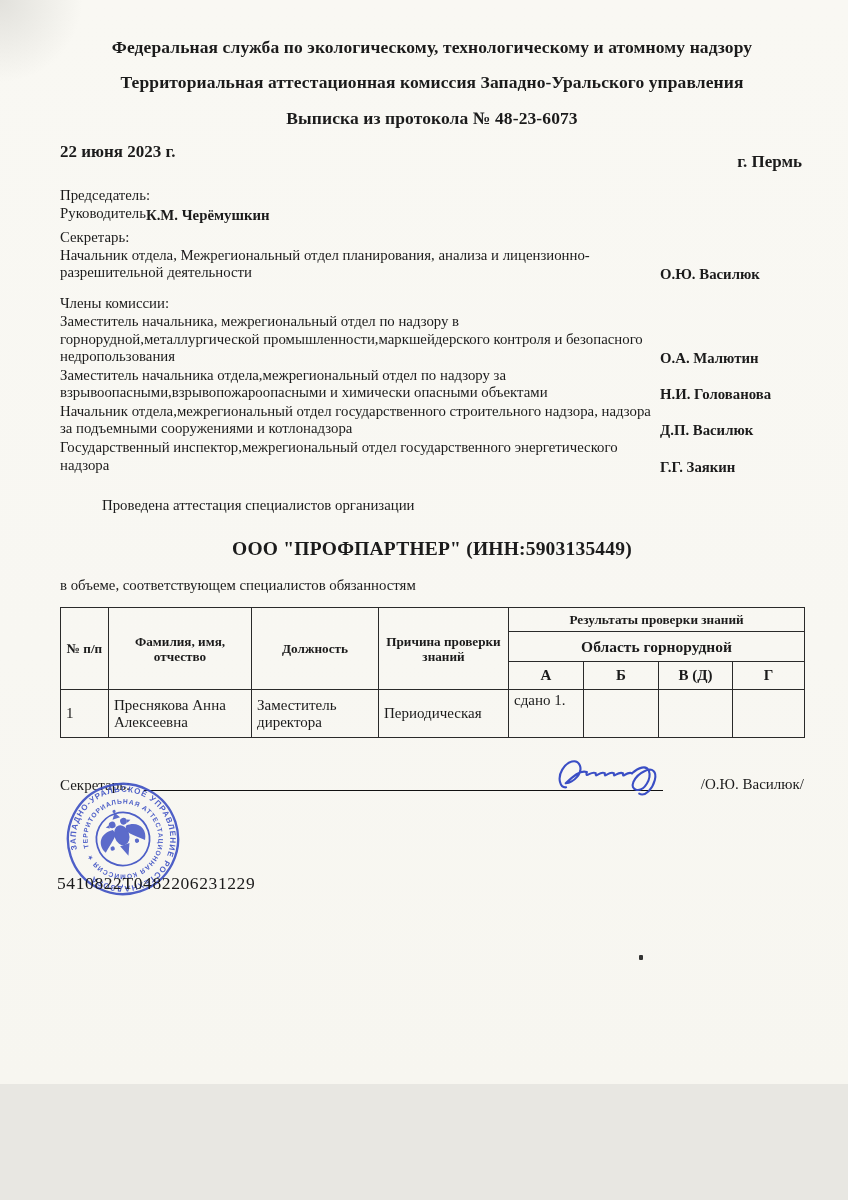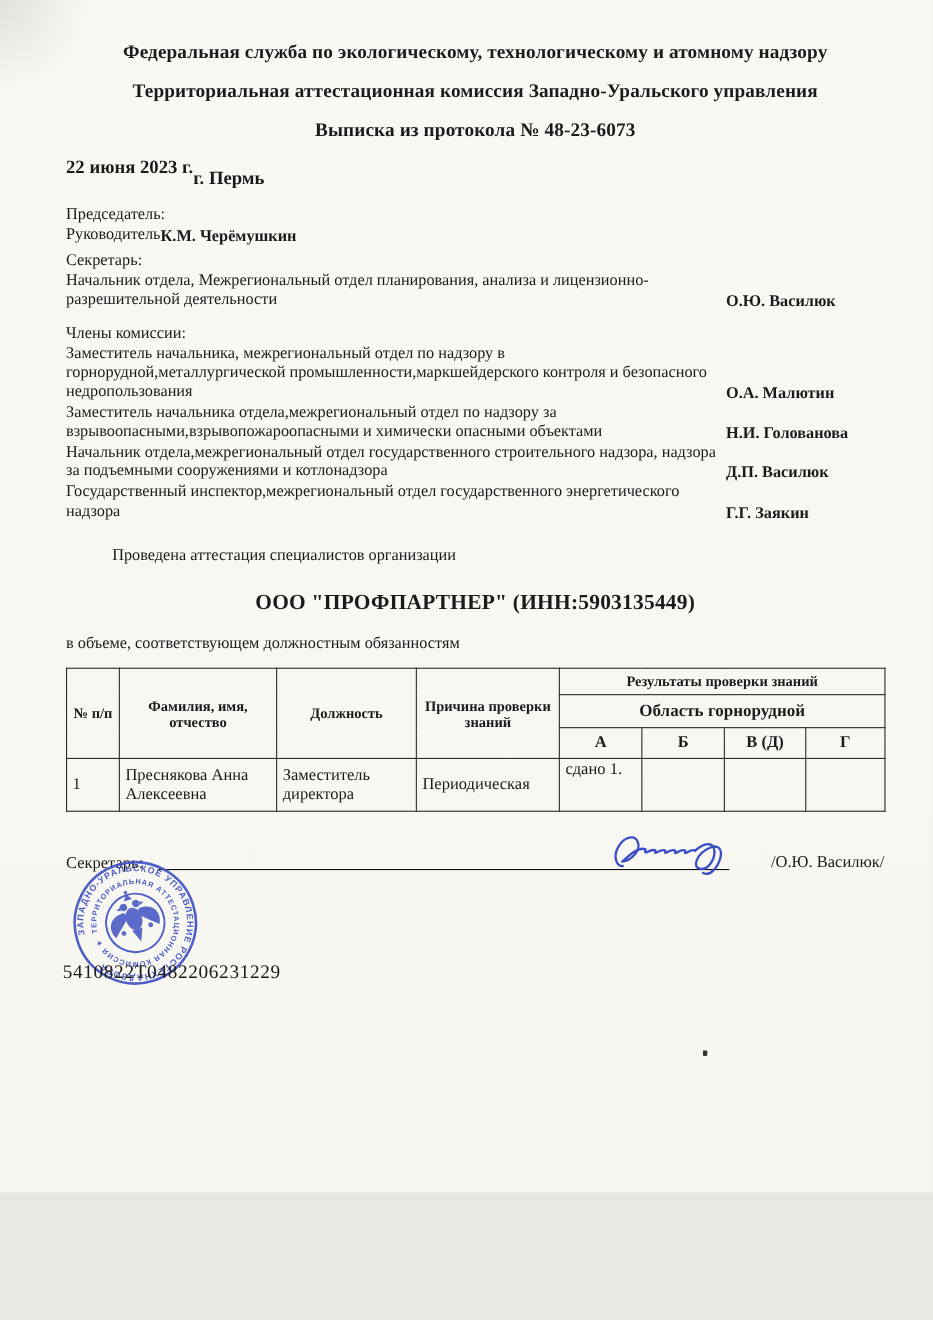--- a/index.html
+++ b/index.html
@@ -22,21 +22,21 @@
   .hdr{
     text-align:center;
     font-weight:bold;
     font-size:17.5px;
     line-height:1.05;
     margin:0 0 17px 0;
     letter-spacing:.1px;
   }
   .hdr3{margin-bottom:0;}
   .date-row{
-    display:flex;justify-content:flex-start;align-items:flex-start;
+    display:flex;justify-content:space-between;align-items:flex-start;
     margin-top:15px;
     font-weight:bold;font-size:17px;
   }
   .city{margin-top:10px;padding-right:2px;}
   .label-line{margin-top:15px;font-size:14.8px;}
   .pair-row{
     display:flex;justify-content:flex-start;align-items:flex-end;
     margin-top:1px;
   }
   .role{max-width:600px;font-size:14.8px;line-height:17.6px;}
@@ -169,21 +169,21 @@
   </div>
   <div class="pair-row">
     <div class="role">Государственный инспектор,межрегиональный отдел государственного энергетического надзора</div>
     <div class="name-col">Г.Г. Заякин</div>
   </div>
 
   <div class="intro">Проведена аттестация специалистов организации</div>
 
   <div class="org-title">ООО "ПРОФПАРТНЕР" (ИНН:5903135449)</div>
 
-  <div class="scope">в объеме, соответствующем должностным обязанностям</div>
+  <div class="scope">в объеме, соответствующем специалистов обязанностям</div>
 
   <table class="results">
     <colgroup>
       <col style="width:48px">
         <col style="width:143px">
         <col style="width:127px">
         <col style="width:130px">
       <col style="width:75px">
         <col style="width:75px">
         <col style="width:74px">

